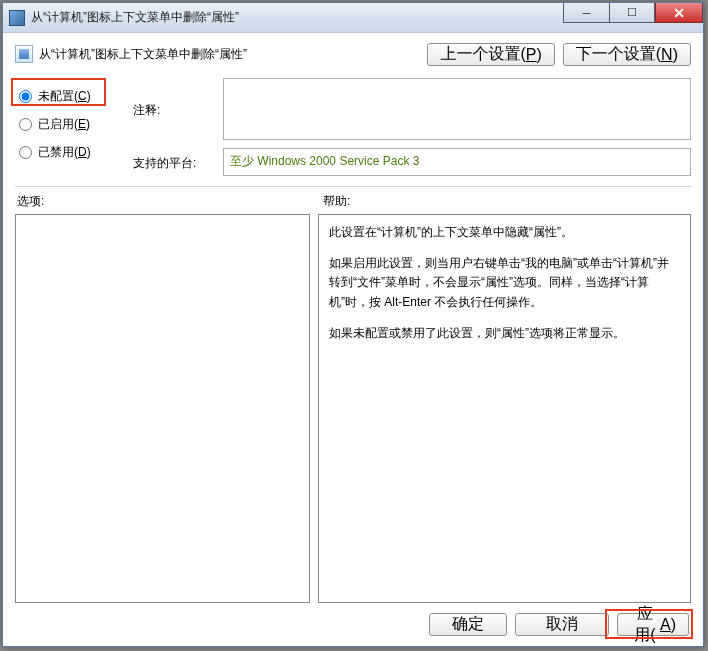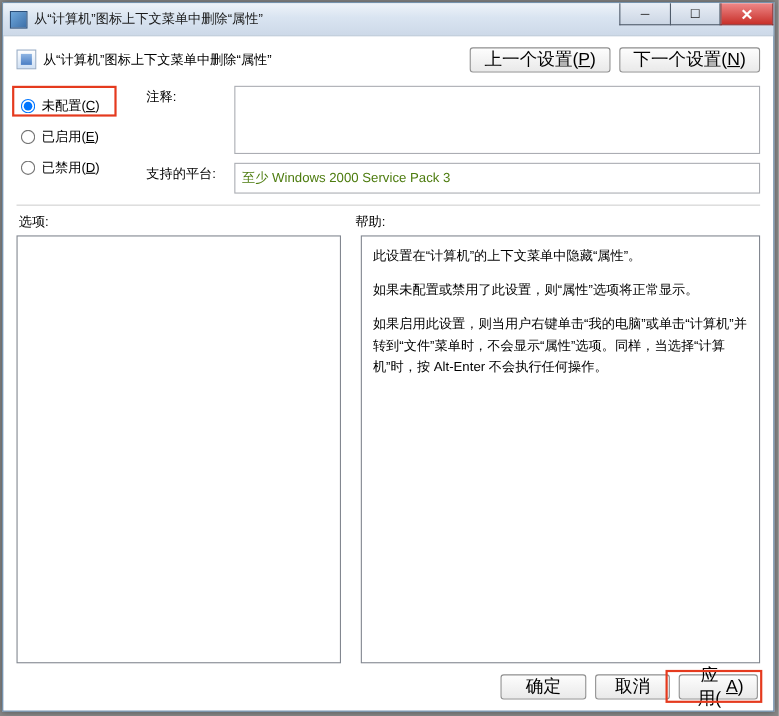--- a/index.html
+++ b/index.html
@@ -92,34 +92,34 @@
   position:relative;
   padding-top:4px;
 }
 .radio-col .hl {
   position:absolute; left:-4px; top:0; width:95px; height:28px;
   border:2px solid #e53a1e;
 }
 .radio-row { display:flex; align-items:center; gap:4px; height:28px;}
 .radio-row input{margin:0 2px 0 4px;}
 .detail-col { flex:1; display:flex; flex-direction:column; gap:8px;}
-.field-row { display:flex; }
+.field-row { display:flex; gap:10px;align-items:center;}
 .field-label { width:80px; padding-top:2px;}
 .textarea {
   flex:1; height:62px; border:1px solid #abadb3; background:#fff; resize:none;
   font-family:inherit; font-size:12px; padding:2px;
 }
 .platform-box {
   flex:1; height:28px; border:1px solid #abadb3; background:#fff;
   padding:4px 6px; color:#4d7c0f;
 }
 .mid-labels { display:flex; margin-top:6px;}
 .mid-labels .lab-left{ width:300px; padding-left:2px;}
 .mid-labels .lab-right{ flex:1; padding-left:8px;}
-.panels { display:flex; gap:18px; flex:1; margin-top:4px; min-height:0;}
+.panels { display:flex; gap:8px; flex:1; margin-top:4px; min-height:0;}
 .panel {
   border:1px solid #828790; background:#fff; padding:8px 10px;
   overflow:auto;
 }
 .panel.options { width:295px;}
 .panel.help { flex:1; line-height:1.6;}
 .help p { margin:0 0 12px 0;}
 .footer {
   display:flex; justify-content:flex-end; gap:8px;
   padding:10px 2px 2px 2px;
@@ -193,25 +193,25 @@
 
     <div class="mid-labels">
       <div class="lab-left">选项:</div>
       <div class="lab-right">帮助:</div>
     </div>
 
     <div class="panels">
       <div class="panel options"></div>
       <div class="panel help">
         <p>此设置在“计算机”的上下文菜单中隐藏“属性”。</p>
+        <p>如果启用此设置，则当用户右键单击“我的电脑”或单击“计算机”并转到“文件”菜单时，不会显示“属性”选项。同样，当选择“计算机”时，按 Alt-Enter 不会执行任何操作。</p>
         <p>如果未配置或禁用了此设置，则“属性”选项将正常显示。</p>
-        <p>如果启用此设置，则当用户右键单击“我的电脑”或单击“计算机”并转到“文件”菜单时，不会显示“属性”选项。同样，当选择“计算机”时，按 Alt-Enter 不会执行任何操作。</p>
       </div>
     </div>
 
     <div class="footer">
       <button class="btn" style="width:78px">确定</button>
-      <button class="btn" style="width:68px">取消</button>
+      <button class="btn" style="width:94px">取消</button>
       <button class="btn" style="width:72px">应用(<u>A</u>)</button>
       <div class="hl-apply"></div>
     </div>
   </div>
 </div>
 
 </body></html>

